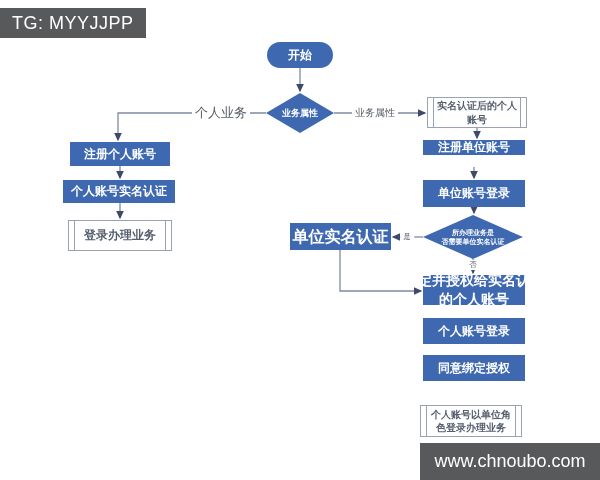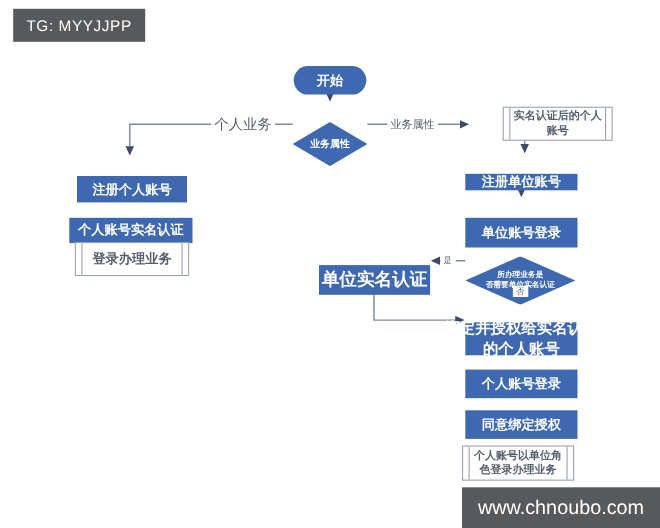--- a/index.html
+++ b/index.html
@@ -4,31 +4,31 @@
 <style>
   html,body{margin:0;padding:0;background:#fff;}
   .canvas{
     position:relative;width:600px;height:480px;background:var(--background,#fff);
     overflow:hidden;font-family:"Liberation Sans","DejaVu Sans",sans-serif;
   }
   .badge{
     position:absolute;background:var(--badge_bg,#58595b);color:var(--badge_text,#fff);
     display:flex;align-items:center;justify-content:center;z-index:5;
   }
-  .badge.tl{left:12px;top:8px;height:30px;padding:0 12px;font-size:14px;letter-spacing:.5px;}
+  .badge.tl{left:0;top:8px;height:30px;padding:0 12px;font-size:18px;letter-spacing:.5px;}
   .badge.br{right:0;bottom:0;width:180px;height:37px;font-size:18px;}
   #edge-layer{position:absolute;left:0;top:0;width:600px;height:480px;z-index:1;}
   #node-layer{position:absolute;left:0;top:0;width:600px;height:480px;z-index:2;}
   .node{
     position:absolute;display:flex;flex-direction:column;align-items:center;justify-content:center;
     text-align:center;box-sizing:border-box;line-height:1.35;
   }
   .node .ln{display:block;white-space:nowrap;}
   .node.process,.node.terminator,.node.decision{
-    background:var(--node_fill,#3e68b0);color:var(--node_text,#fff);font-weight:700;margin-top:18px;
+    background:var(--node_fill,#3e68b0);color:var(--node_text,#fff);font-weight:700;
   }
   .node.terminator{border-radius:14px;}
   .node.decision{clip-path:polygon(50% 0,100% 50%,50% 100%,0 50%);}
   .node.subroutine{
     background:#fff;border:1px solid var(--subroutine_border,#9aa1b0);
     color:var(--subroutine_text,#555e6e);font-weight:700;
   }
   .node.subroutine::before,.node.subroutine::after{
     content:"";position:absolute;top:0;bottom:0;width:0;
     border-left:1px solid var(--subroutine_border,#9aa1b0);
@@ -74,21 +74,21 @@
       </div>
       <div class="node process" style="left: 70px; top: 142px; width: 100px; height: 24px; font-size: 12px;">
         <span class="ln">注册个人账号</span>
       </div>
       <div class="node process" style="left: 63px; top: 180px; width: 112px; height: 23px; font-size: 12px;">
         <span class="ln">个人账号实名认证</span>
       </div>
       <div class="node subroutine" style="left: 68px; top: 220px; width: 104px; height: 31px; font-size: 12px;">
         <span class="ln">登录办理业务</span>
       </div>
-      <div class="node subroutine" style="left: 427px; top: 97px; width: 100px; height: 31px; font-size: 10px; margin-left: 30px;">
+      <div class="node subroutine" style="left: 427px; top: 97px; width: 100px; height: 31px; font-size: 10px;">
         <span class="ln">实名认证后的个人</span>
         <span class="ln">账号</span>
       </div>
       <div class="node process" style="left: 423px; top: 140px; width: 102px; height: 15px; font-size: 12px;">
         <span class="ln">注册单位账号</span>
       </div>
       <div class="node process" style="left: 423px; top: 180px; width: 102px; height: 27px; font-size: 12px;">
         <span class="ln">单位账号登录</span>
       </div>
       <div class="node decision" style="left: 423px; top: 215px; width: 100px; height: 44px; font-size: 7px;">

